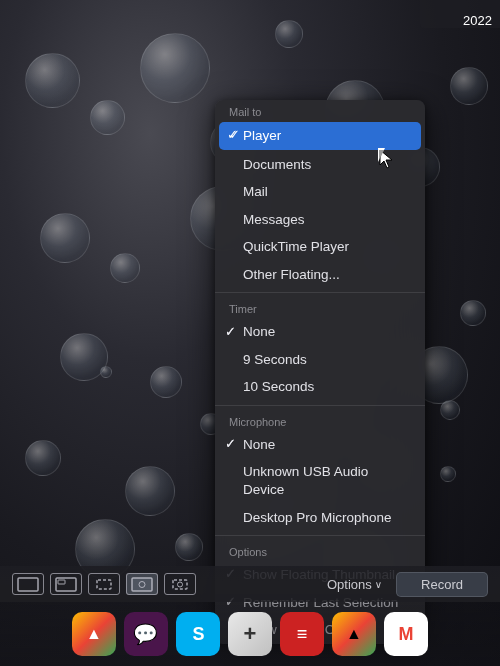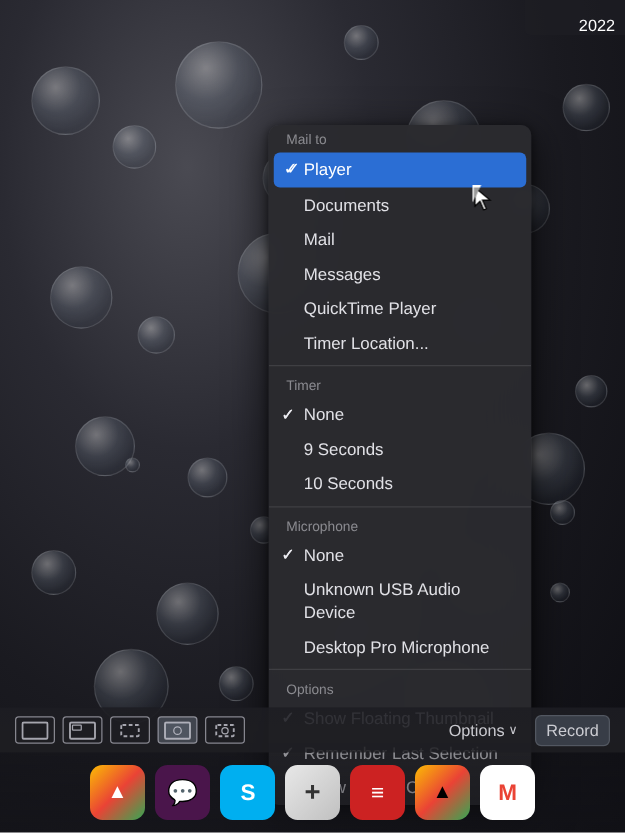--- a/index.html
+++ b/index.html
@@ -164,21 +164,21 @@
       padding: 3px 8px;
       border-radius: 4px;
     }
 
     .toolbar-record-btn {
       background: rgba(60,65,75,0.9);
       border: 1px solid rgba(100,105,115,0.6);
       border-radius: 5px;
       color: rgba(220,220,225,0.9);
       font-size: 13px;
-      padding: 4px 8px;
+      padding: 4px 24px;
       cursor: pointer;
     }
 
     .dock-icons-row {
       flex: 1;
       display: flex;
       align-items: center;
       padding: 4px 16px;
       gap: 8px;
       justify-content: center;
@@ -283,21 +283,21 @@
   <div class="menu-item">
     <span>Mail</span>
   </div>
   <div class="menu-item">
     <span>Messages</span>
   </div>
   <div class="menu-item">
     <span>QuickTime Player</span>
   </div>
   <div class="menu-item">
-    <span>Timer Location...</span>
+    <span>Other Floating...</span>
   </div>
 
   <div class="menu-divider"></div>
 
   <div class="menu-section-header">Timer</div>
 
   <div class="menu-item checked">
     <span class="checkmark">✓</span>
     <span>None</span>
   </div>

